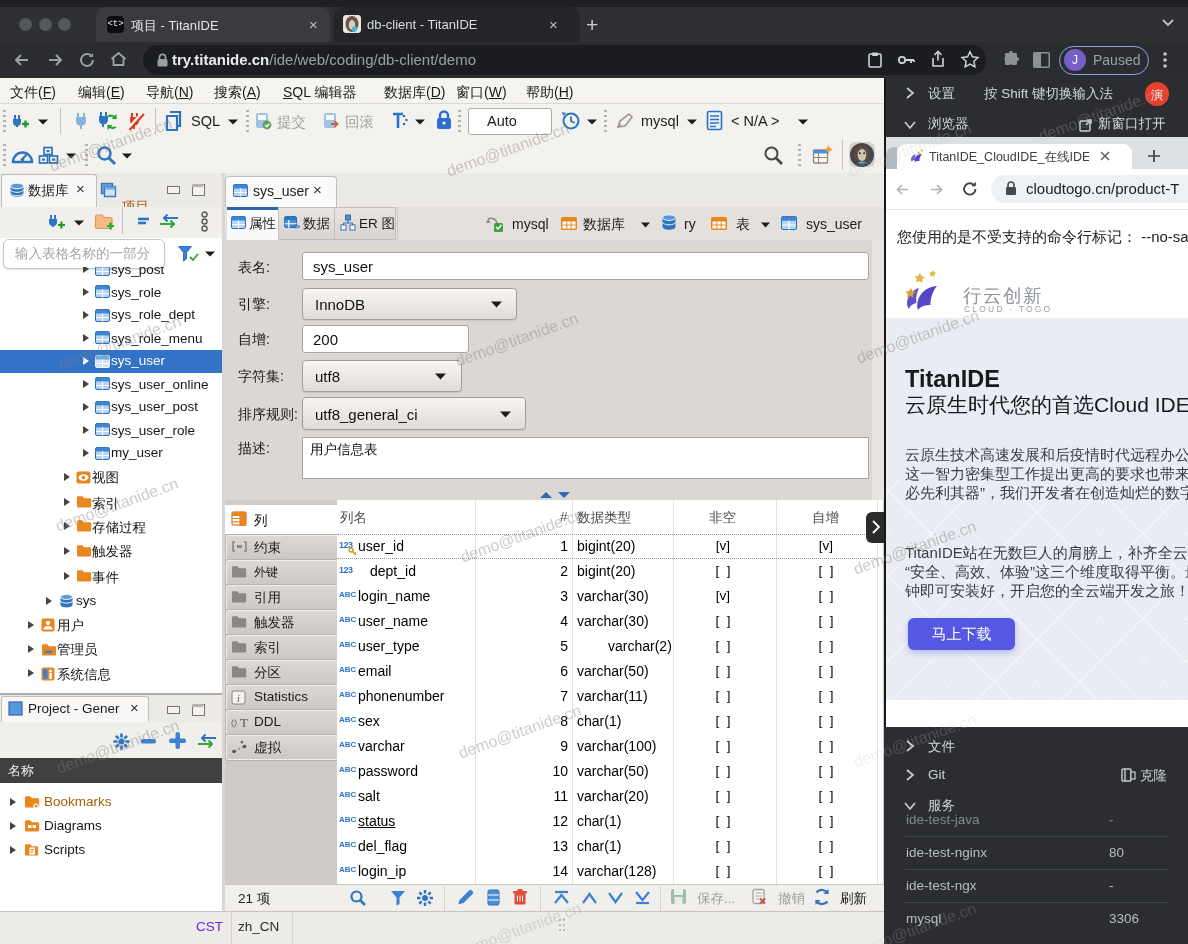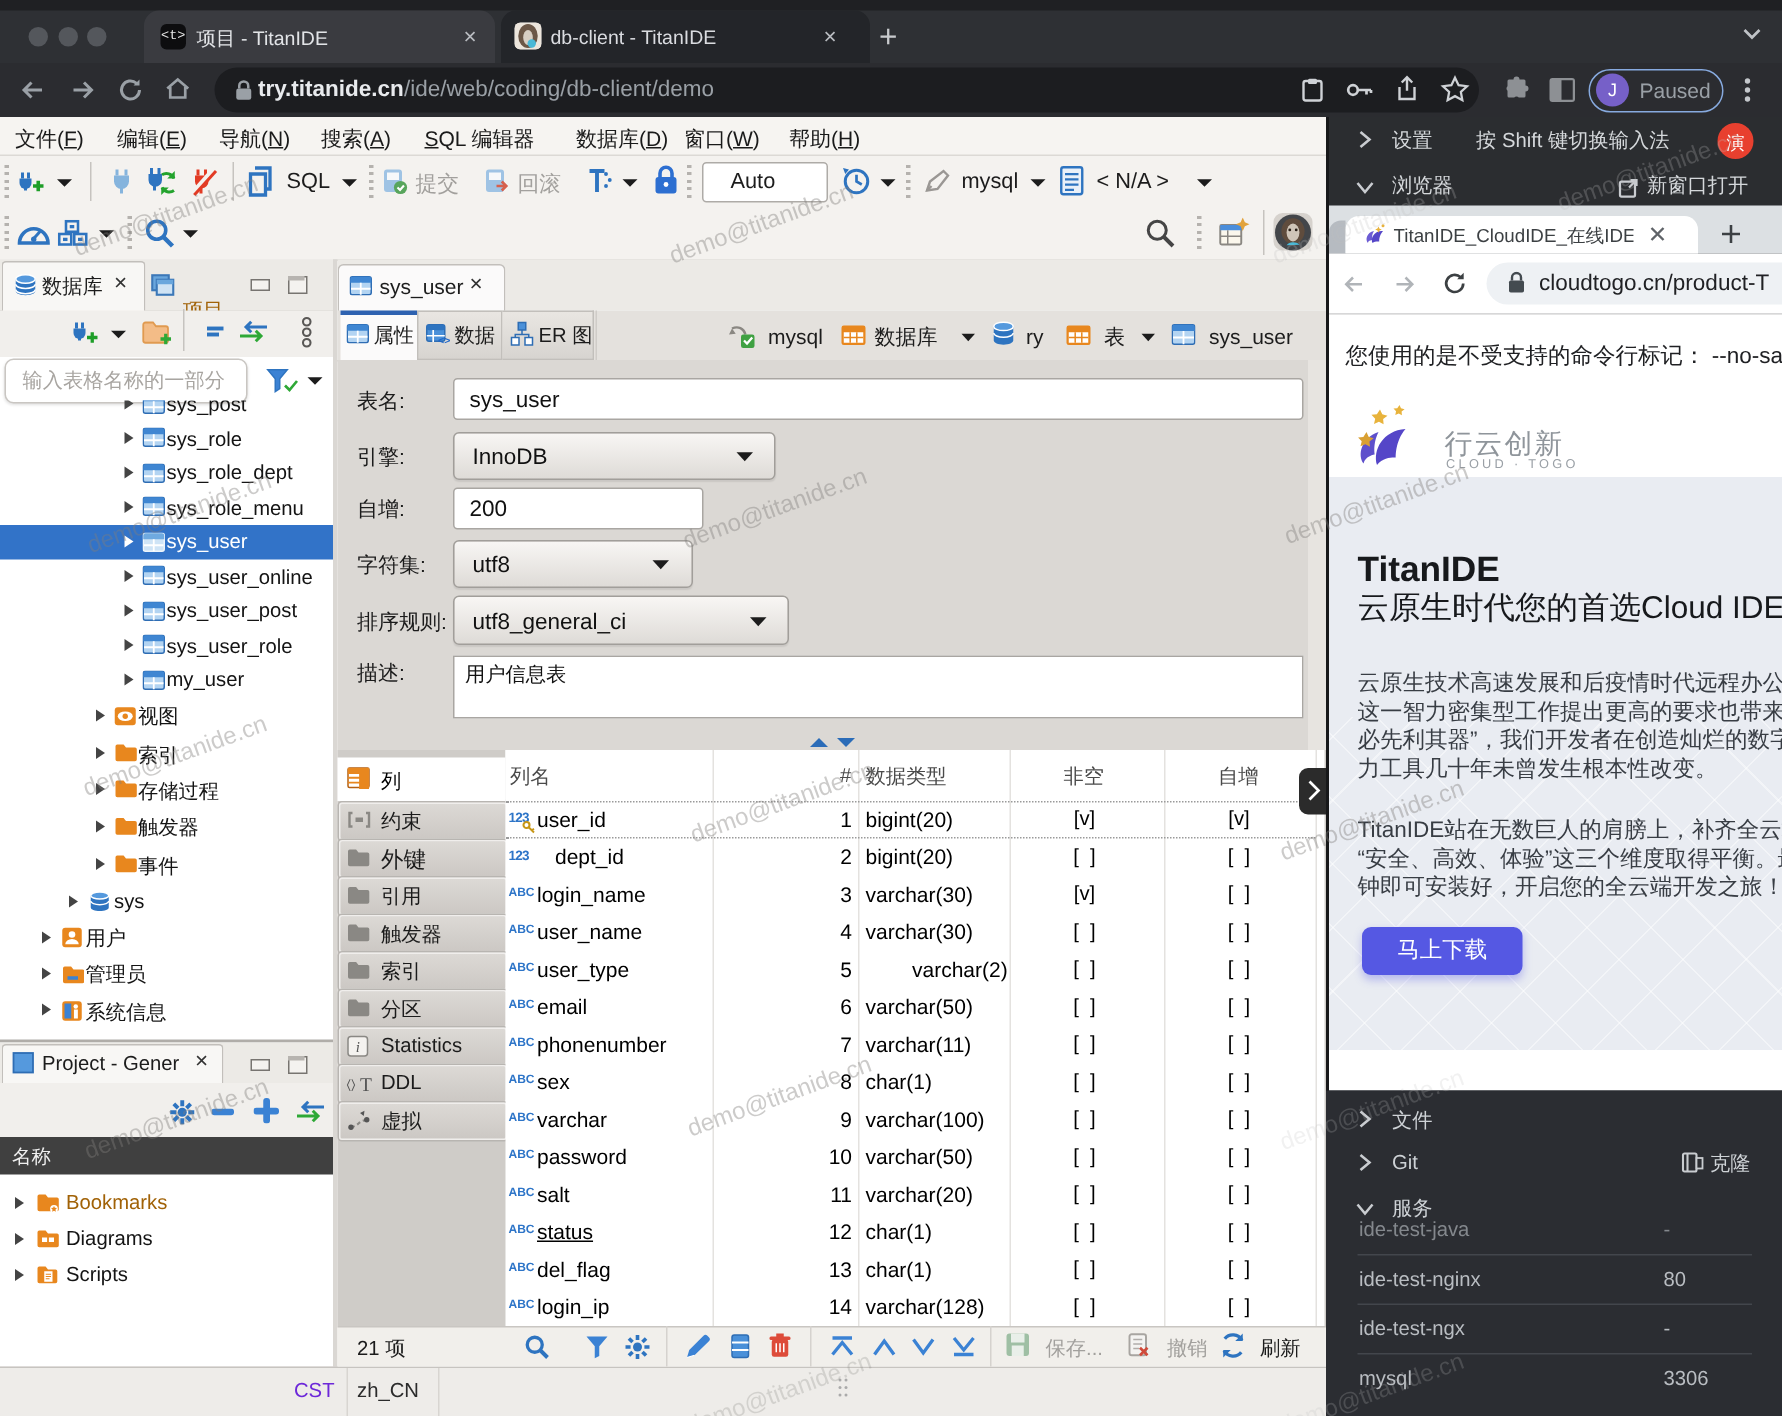--- a/index.html
+++ b/index.html
@@ -811,21 +811,21 @@
       <rect x="6" y="5" width="5" height="3" fill="#8a8884"></rect>
     </svg>
   </div>
 <div class="a nw" style="left:254px;top:539px;font-size:13.5px;color:#1b1b1b;">约束</div>
 <div class="a" style="left:226px;top:560px;width:110px;height:23px;background:linear-gradient(#dcd9d5,#ccc8c4);border:1px solid #f0eeec;border-radius:2px;box-shadow:0 0 0 1px #b8b5b1;"></div>
 <div class="a" style="left:231px;top:565px;">
     <svg width="16" height="13" viewBox="0 0 16 13">
       <path d="M1 2.5A1.2 1.2 0 0 1 2.2 1.3h4.2l1.6 2h6A1.2 1.2 0 0 1 15.2 4.5v6.8a1.2 1.2 0 0 1-1.2 1.2H2.2A1.2 1.2 0 0 1 1 11.3z" fill="#8a8884"></path>
     </svg>
   </div>
-<div class="a nw" style="left:254px;top:564px;font-size:15px;color:#1b1b1b;">外键</div>
+<div class="a nw" style="left:254px;top:564px;font-size:12px;color:#1b1b1b;">外键</div>
 <div class="a" style="left:226px;top:585px;width:110px;height:23px;background:linear-gradient(#dcd9d5,#ccc8c4);border:1px solid #f0eeec;border-radius:2px;box-shadow:0 0 0 1px #b8b5b1;"></div>
 <div class="a" style="left:231px;top:590px;">
     <svg width="16" height="13" viewBox="0 0 16 13">
       <path d="M1 2.5A1.2 1.2 0 0 1 2.2 1.3h4.2l1.6 2h6A1.2 1.2 0 0 1 15.2 4.5v6.8a1.2 1.2 0 0 1-1.2 1.2H2.2A1.2 1.2 0 0 1 1 11.3z" fill="#8a8884"></path>
     </svg>
   </div>
 <div class="a nw" style="left:254px;top:589px;font-size:13.5px;color:#1b1b1b;">引用</div>
 <div class="a" style="left:226px;top:610px;width:110px;height:23px;background:linear-gradient(#dcd9d5,#ccc8c4);border:1px solid #f0eeec;border-radius:2px;box-shadow:0 0 0 1px #b8b5b1;"></div>
 <div class="a" style="left:231px;top:615px;">
     <svg width="16" height="13" viewBox="0 0 16 13">
@@ -1189,21 +1189,20 @@
 <div class="a nw" style="left:963px;top:283px;font-size:18.5px;color:#8f959b;letter-spacing:1.5px;">行云创新</div>
 <div class="a nw" style="left:964px;top:304px;font-size:8.5px;color:#9aa0a6;letter-spacing:2.2px;">CLOUD · TOGO</div>
 
 <div class="a" style="left:886px;top:318px;width:302px;height:382px;background:#e9ecf2;overflow:hidden;">
 <div style="position:absolute;left:0;top:160px;width:302px;height:222px;background:repeating-linear-gradient(45deg,transparent 0 29px,rgba(255,255,255,.45) 29px 30px),repeating-linear-gradient(-45deg,transparent 0 29px,rgba(255,255,255,.45) 29px 30px);"></div>
 <div class="nw" style="position:absolute;left:19px;top:48px;font-size:23.5px;font-weight:bold;color:#17191c;">TitanIDE</div>
 <div class="nw" style="position:absolute;left:19px;top:73px;font-size:21px;color:#17191c;">云原生时代您的首选Cloud IDE</div>
 <div class="nw" style="position:absolute;left:19px;top:128px;font-size:15px;color:#383d44;">云原生技术高速发展和后疫情时代远程办公等多</div>
 <div class="nw" style="position:absolute;left:19px;top:147px;font-size:15px;color:#383d44;">这一智力密集型工作提出更高的要求也带来了新</div>
 <div class="nw" style="position:absolute;left:19px;top:166px;font-size:15px;color:#383d44;">必先利其器”，我们开发者在创造灿烂的数字化</div>
-<div class="nw" style="position:absolute;left:19px;top:185px;font-size:15px;color:#383d44;">力工具几十年未曾发生根本性改变。</div>
 <div class="nw" style="position:absolute;left:19px;top:226px;font-size:15px;color:#383d44;">TitanIDE站在无数巨人的肩膀上，补齐全云端研</div>
 <div class="nw" style="position:absolute;left:19px;top:245px;font-size:15px;color:#383d44;">“安全、高效、体验”这三个维度取得平衡。最</div>
 <div class="nw" style="position:absolute;left:19px;top:264px;font-size:15px;color:#383d44;">钟即可安装好，开启您的全云端开发之旅！</div>
 <div style="position:absolute;left:22px;top:300px;width:107px;height:32px;border-radius:6px;background:#5558e3;box-shadow:0 3px 6px rgba(85,88,227,.35);color:#fff;font-size:15px;text-align:center;line-height:32px;">马上下载</div>
 </div>
 
 <div class="a" style="left:886px;top:700px;width:302px;height:27px;background:#fff;"></div>
 
 <div class="a" style="left:884px;top:727px;width:304px;height:217px;background:#2b2d32;"></div>
 <div class="a" style="left:903px;top:739px;">

